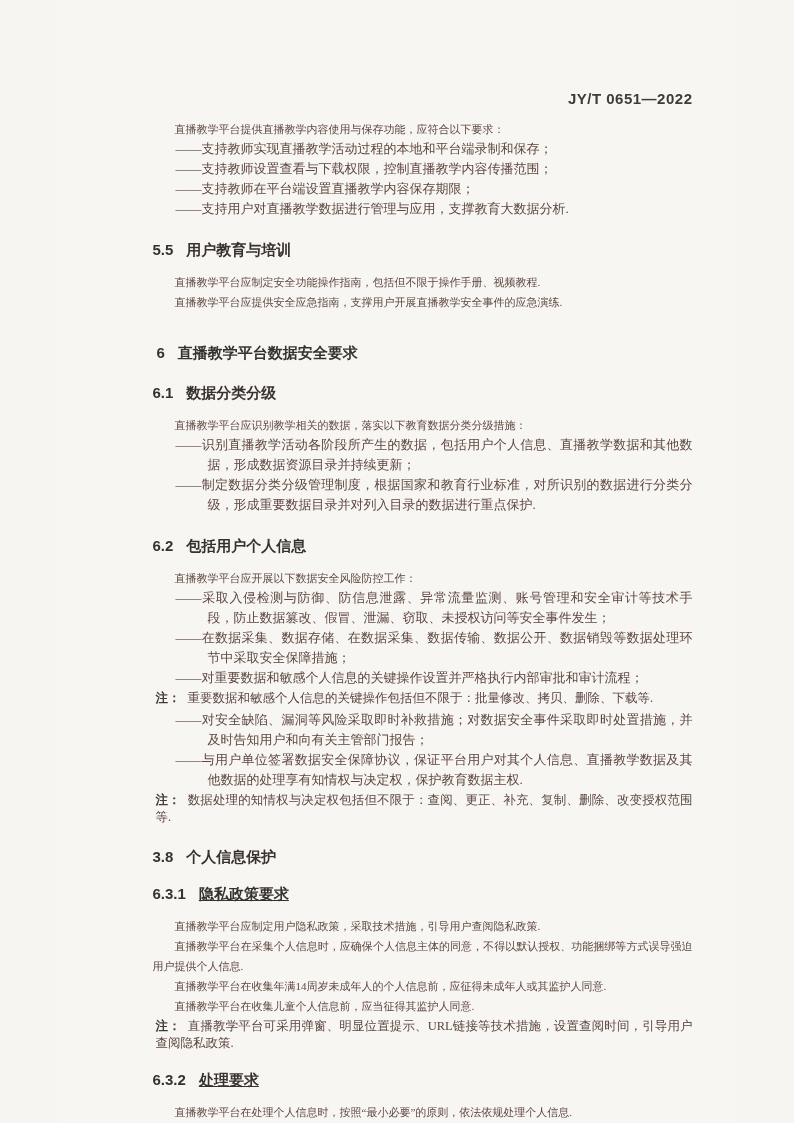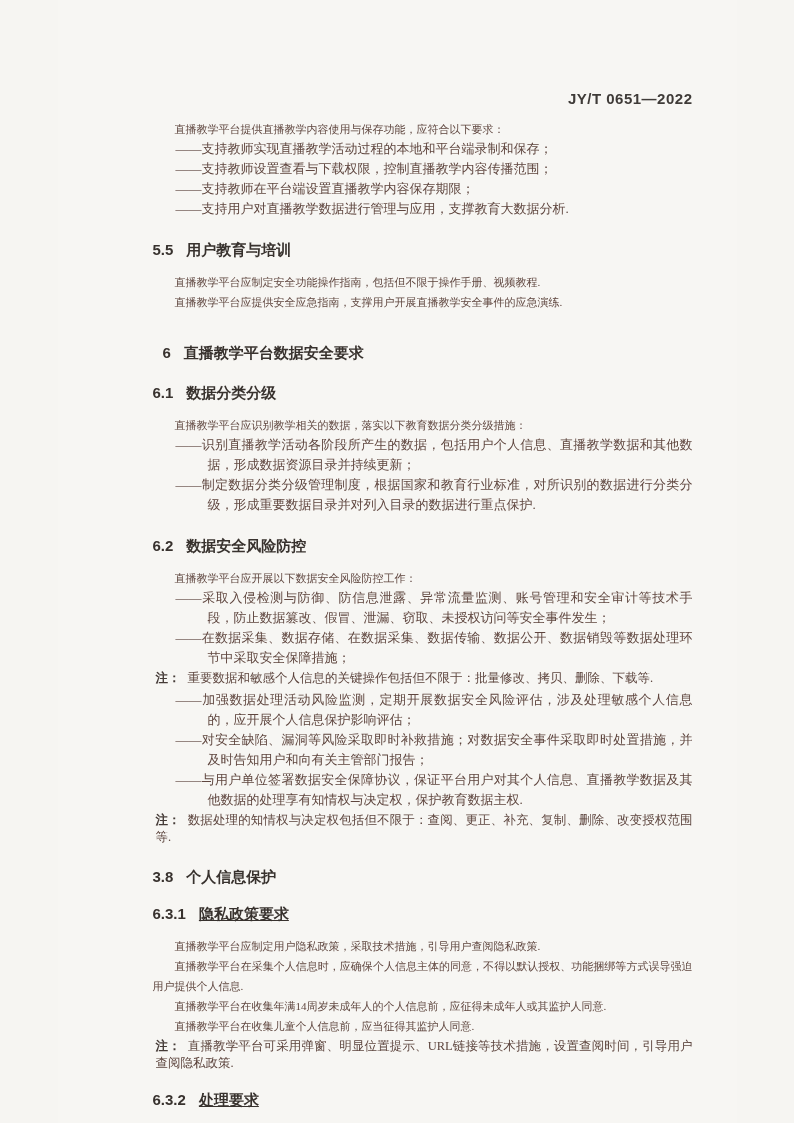--- a/index.html
+++ b/index.html
@@ -61,21 +61,21 @@
   }
   h3 {
     margin: 0;
     font-family: "Liberation Sans", "DejaVu Sans", sans-serif;
     font-size: 15px;
     font-weight: 700;
     color: #38322e;
     line-height: 18px;
   }
   .h-sect { margin: 22px 0 13px 0; }
-  .h-chap { margin: 32px 0 14px 10px; }
+  .h-chap { margin: 32px 0 14px 4px; }
   .h-sub  { margin: 19px 0 13px 0; text-decoration: underline; }
   h3 .sec-num { display: inline-block; margin-right: 13px; text-align: right; }
 </style>
 </head>
 <body>
 
 <div class="page">
 
   <div class="doc-header">JY/T 0651—2022</div>
 
@@ -89,26 +89,26 @@
   <p class="para">直播教学平台应制定安全功能操作指南，包括但不限于操作手册、视频教程.</p>
   <p class="para">直播教学平台应提供安全应急指南，支撑用户开展直播教学安全事件的应急演练.</p>
 
   <h3 class="h-chap"><span class="sec-num">6</span><span>直播教学平台数据安全要求</span></h3>
 
   <h3 class="h-sect"><span class="sec-num">6.1</span><span>数据分类分级</span></h3>
   <p class="para lead">直播教学平台应识别教学相关的数据，落实以下教育数据分类分级措施：</p>
   <p class="dash-item">——识别直播教学活动各阶段所产生的数据，包括用户个人信息、直播教学数据和其他数据，形成数据资源目录并持续更新；</p>
   <p class="dash-item">——制定数据分类分级管理制度，根据国家和教育行业标准，对所识别的数据进行分类分级，形成重要数据目录并对列入目录的数据进行重点保护.</p>
 
-  <h3 class="h-sect"><span class="sec-num">6.2</span><span>数据安全风险防控</span></h3>
+  <h3 class="h-sect"><span class="sec-num">6.2</span><span>包括用户个人信息</span></h3>
   <p class="para lead">直播教学平台应开展以下数据安全风险防控工作：</p>
   <p class="dash-item">——采取入侵检测与防御、防信息泄露、异常流量监测、账号管理和安全审计等技术手段，防止数据篡改、假冒、泄漏、窃取、未授权访问等安全事件发生；</p>
   <p class="dash-item">——在数据采集、数据存储、在数据采集、数据传输、数据公开、数据销毁等数据处理环节中采取安全保障措施；</p>
+  <p class="dash-item">——对重要数据和敏感个人信息的关键操作设置并严格执行内部审批和审计流程；</p>
   <p class="note"><span class="note-label">注：</span><span>重要数据和敏感个人信息的关键操作包括但不限于：批量修改、拷贝、删除、下载等.</span></p>
-  <p class="dash-item">——加强数据处理活动风险监测，定期开展数据安全风险评估，涉及处理敏感个人信息的，应开展个人信息保护影响评估；</p>
   <p class="dash-item">——对安全缺陷、漏洞等风险采取即时补救措施；对数据安全事件采取即时处置措施，并及时告知用户和向有关主管部门报告；</p>
   <p class="dash-item">——与用户单位签署数据安全保障协议，保证平台用户对其个人信息、直播教学数据及其他数据的处理享有知情权与决定权，保护教育数据主权.</p>
   <p class="note"><span class="note-label">注：</span><span>数据处理的知情权与决定权包括但不限于：查阅、更正、补充、复制、删除、改变授权范围等.</span></p>
 
   <h3 class="h-sect"><span class="sec-num">3.8</span><span>个人信息保护</span></h3>
 
   <h3 class="h-sub"><span class="sec-num">6.3.1</span><span>隐私政策要求</span></h3>
   <p class="para">直播教学平台应制定用户隐私政策，采取技术措施，引导用户查阅隐私政策.</p>
   <p class="para">直播教学平台在采集个人信息时，应确保个人信息主体的同意，不得以默认授权、功能捆绑等方式误导强迫用户提供个人信息.</p>
   <p class="para">直播教学平台在收集年满14周岁未成年人的个人信息前，应征得未成年人或其监护人同意.</p>

